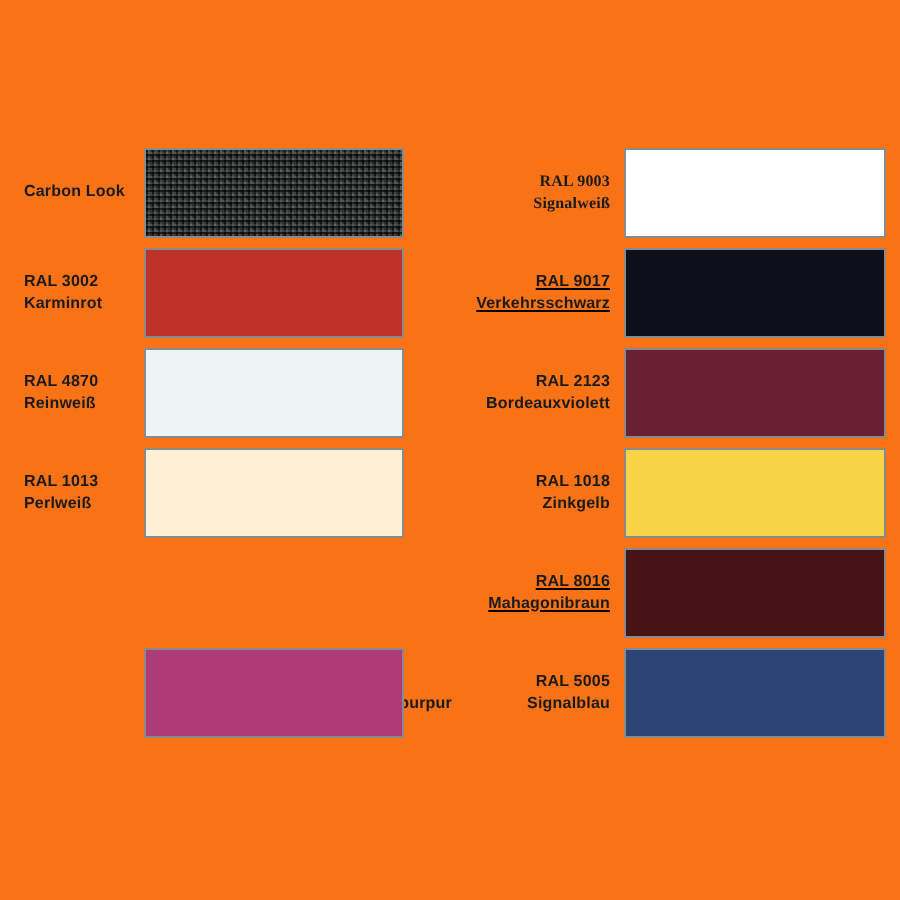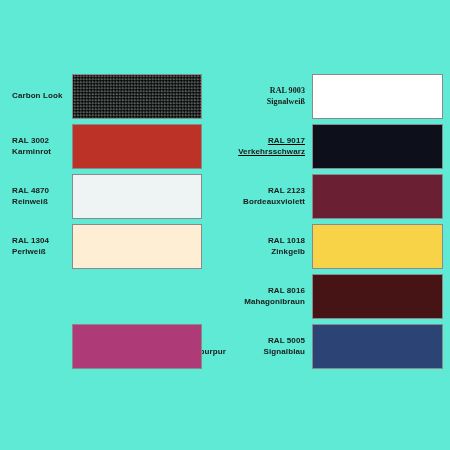--- a/index.html
+++ b/index.html
@@ -10,21 +10,21 @@
     width: 450px;
     height: 450px;
     background: #ffffff;
     font-family: "Liberation Sans", sans-serif;
     overflow: hidden;
   }
   #chart {
     position: relative;
     width: 450px;
     height: 450px;
-    background: #5eead4;
+    background: #f97316;
   }
   .column {
     position: absolute;
     top: 0;
     width: 225px;
     height: 450px;
   }
   .column.left  { left: 0; }
   .column.right { left: 225px; }
 
@@ -106,21 +106,21 @@
         <div class="label">RAL 3002
 Karminrot</div>
         <div class="swatch" style="background: rgb(188, 50, 39);"></div>
       </div>
       <div class="swatch-row" style="top: 174px;">
         <div class="label">RAL 4870
 Reinweiß</div>
         <div class="swatch" style="background: rgb(238, 244, 243);"></div>
       </div>
       <div class="swatch-row" style="top: 224px;">
-        <div class="label">RAL 1304
+        <div class="label">RAL 1013
 Perlweiß</div>
         <div class="swatch" style="background: rgb(253, 238, 212);"></div>
       </div>
       <div class="swatch-row" style="top: 324px; justify-content: flex-end;">
         <div class="label">RAL 4006
 Verkehrspurpur</div>
         <div class="swatch" style="background: rgb(174, 58, 119);"></div>
       </div>
     </div>
   <div class="column right">
@@ -137,21 +137,21 @@
       <div class="swatch-row" style="top: 174px;">
         <div class="label">RAL 2123
 Bordeauxviolett</div>
         <div class="swatch" style="background: rgb(107, 31, 51);"></div>
       </div>
       <div class="swatch-row" style="top: 224px;">
         <div class="label">RAL 1018
 Zinkgelb</div>
         <div class="swatch" style="background: rgb(248, 210, 71);"></div>
       </div>
-      <div class="swatch-row" style="top: 274px;">
+      <div class="swatch-row" style="top: 274px; text-decoration: underline;">
         <div class="label">RAL 8016
 Mahagonibraun</div>
         <div class="swatch" style="background: rgb(70, 20, 21);"></div>
       </div>
       <div class="swatch-row" style="top: 324px;">
         <div class="label">RAL 5005
 Signalblau</div>
         <div class="swatch" style="background: rgb(44, 68, 117);"></div>
       </div>
     </div>

